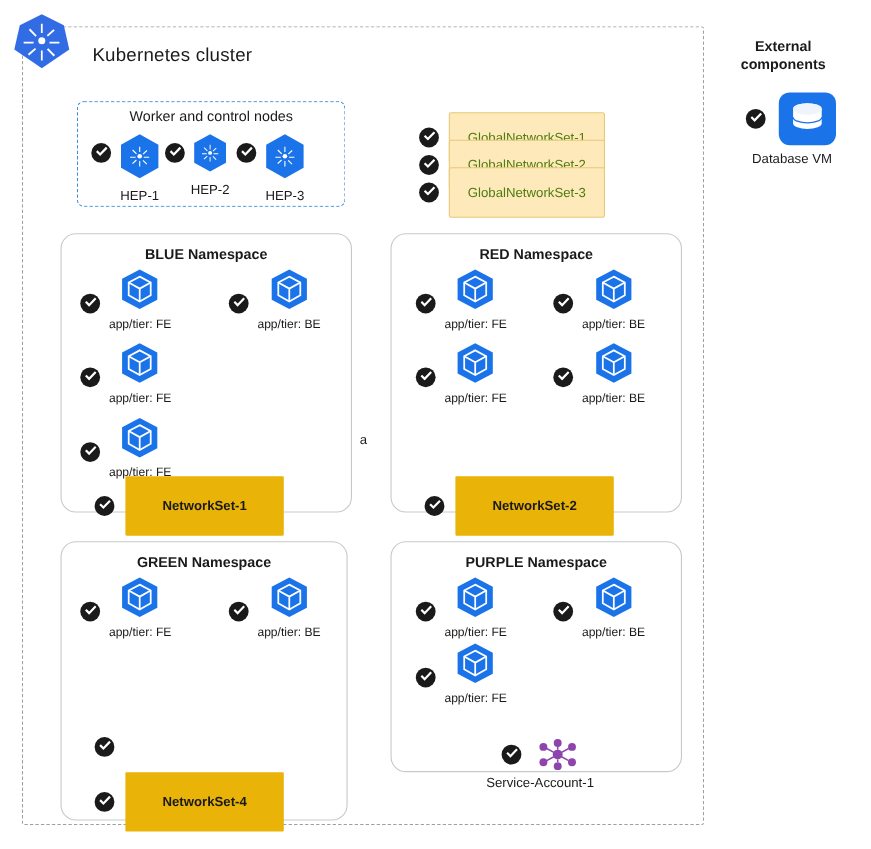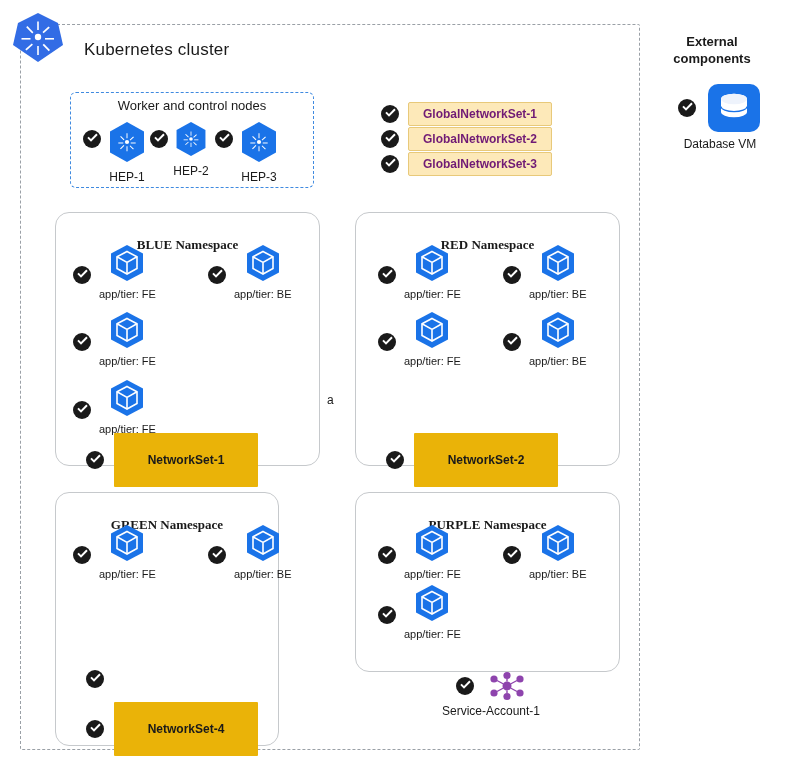--- a/index.html
+++ b/index.html
@@ -75,23 +75,23 @@
   .node .check { position: absolute; left: -24px; top: 10px; }
   .node .lbl { font-size: 12px; margin-top: 2px; }
 
   
   .gns-row { display: flex; align-items: center; gap: 9px; }
   .gns-chip {
     background: #fde9b9;
     border: 1px solid #e8c97a;
     border-radius: 2px;
     font-size: 12px;
-    font-weight: bold;
-    color: #701a75;
-    padding: 4px 14px;
+    font-weight: normal;
+    color: #4d7c0f;
+    padding: 15px 14px;
     min-width: 112px;
     text-align: center;
   }
 
   
   .ext-title {
     left: 647px; top: 33px;
     width: 130px;
     text-align: center;
     font-size: 13px;
@@ -107,22 +107,21 @@
     border: 1px solid #c6c9cc;
     border-radius: 14px;
     box-sizing: border-box;
     background: #ffffff;
   }
   .ns-title {
     width: 100%;
     text-align: center;
     font-size: 13px;
     font-weight: bold;
-    margin-top: 24px;
-    font-family: Liberation Serif, serif;
+    margin-top: 10px;
   }
 
   .pod { position: absolute; text-align: center; }
   .pod .check { position: absolute; left: -26px; bottom: 16px; }
   .pod .lbl { font-size: 11px; margin-top: 1px; white-space: nowrap; }
 
   .netset-row {
     position: absolute;
     display: flex;
     align-items: center;
@@ -443,21 +442,21 @@
   <div class="netset-row" style="left:30px; top:220px;">
     <span class="check">
       <svg width="11" height="9" viewBox="0 0 11 9">
           <path d="M1 4.4 L4 7.4 L10 1.2" stroke="#fff" stroke-width="2" fill="none"></path>
         </svg>
     </span>
     <span class="netset-chip">NetworkSet-2</span>
   </div>
 </div>
 
-<div class="abs ns" style="left:55px; top:492px; width:224px; height:254px;">
+<div class="abs ns" style="left:55px; top:492px; width:261px; height:254px;">
   <div class="ns-title">GREEN Namespace</div>
 
   <div class="pod" style="left:43px; top:30px;">
     <span class="check">
       <svg width="11" height="9" viewBox="0 0 11 9">
           <path d="M1 4.4 L4 7.4 L10 1.2" stroke="#fff" stroke-width="2" fill="none"></path>
         </svg>
     </span>
     <svg width="38" height="40" viewBox="0 0 38 40">
       <polygon points="19,2 35,10.5 35,29.5 19,38 3,29.5 3,10.5" fill="#1a73e8"></polygon>
@@ -496,21 +495,21 @@
   <div class="netset-row" style="left:30px; top:209px;">
     <span class="check">
       <svg width="11" height="9" viewBox="0 0 11 9">
           <path d="M1 4.4 L4 7.4 L10 1.2" stroke="#fff" stroke-width="2" fill="none"></path>
         </svg>
     </span>
     <span class="netset-chip">NetworkSet-4</span>
   </div>
 </div>
 
-<div class="abs ns" style="left:355px; top:492px; width:265px; height:180px;">
+<div class="abs ns" style="left:355px; top:492px; width:265px; height:210px;">
   <div class="ns-title">PURPLE Namespace</div>
 
   <div class="pod" style="left:48px; top:30px;">
     <span class="check">
       <svg width="11" height="9" viewBox="0 0 11 9">
           <path d="M1 4.4 L4 7.4 L10 1.2" stroke="#fff" stroke-width="2" fill="none"></path>
         </svg>
     </span>
     <svg width="38" height="40" viewBox="0 0 38 40">
       <polygon points="19,2 35,10.5 35,29.5 19,38 3,29.5 3,10.5" fill="#1a73e8"></polygon>

